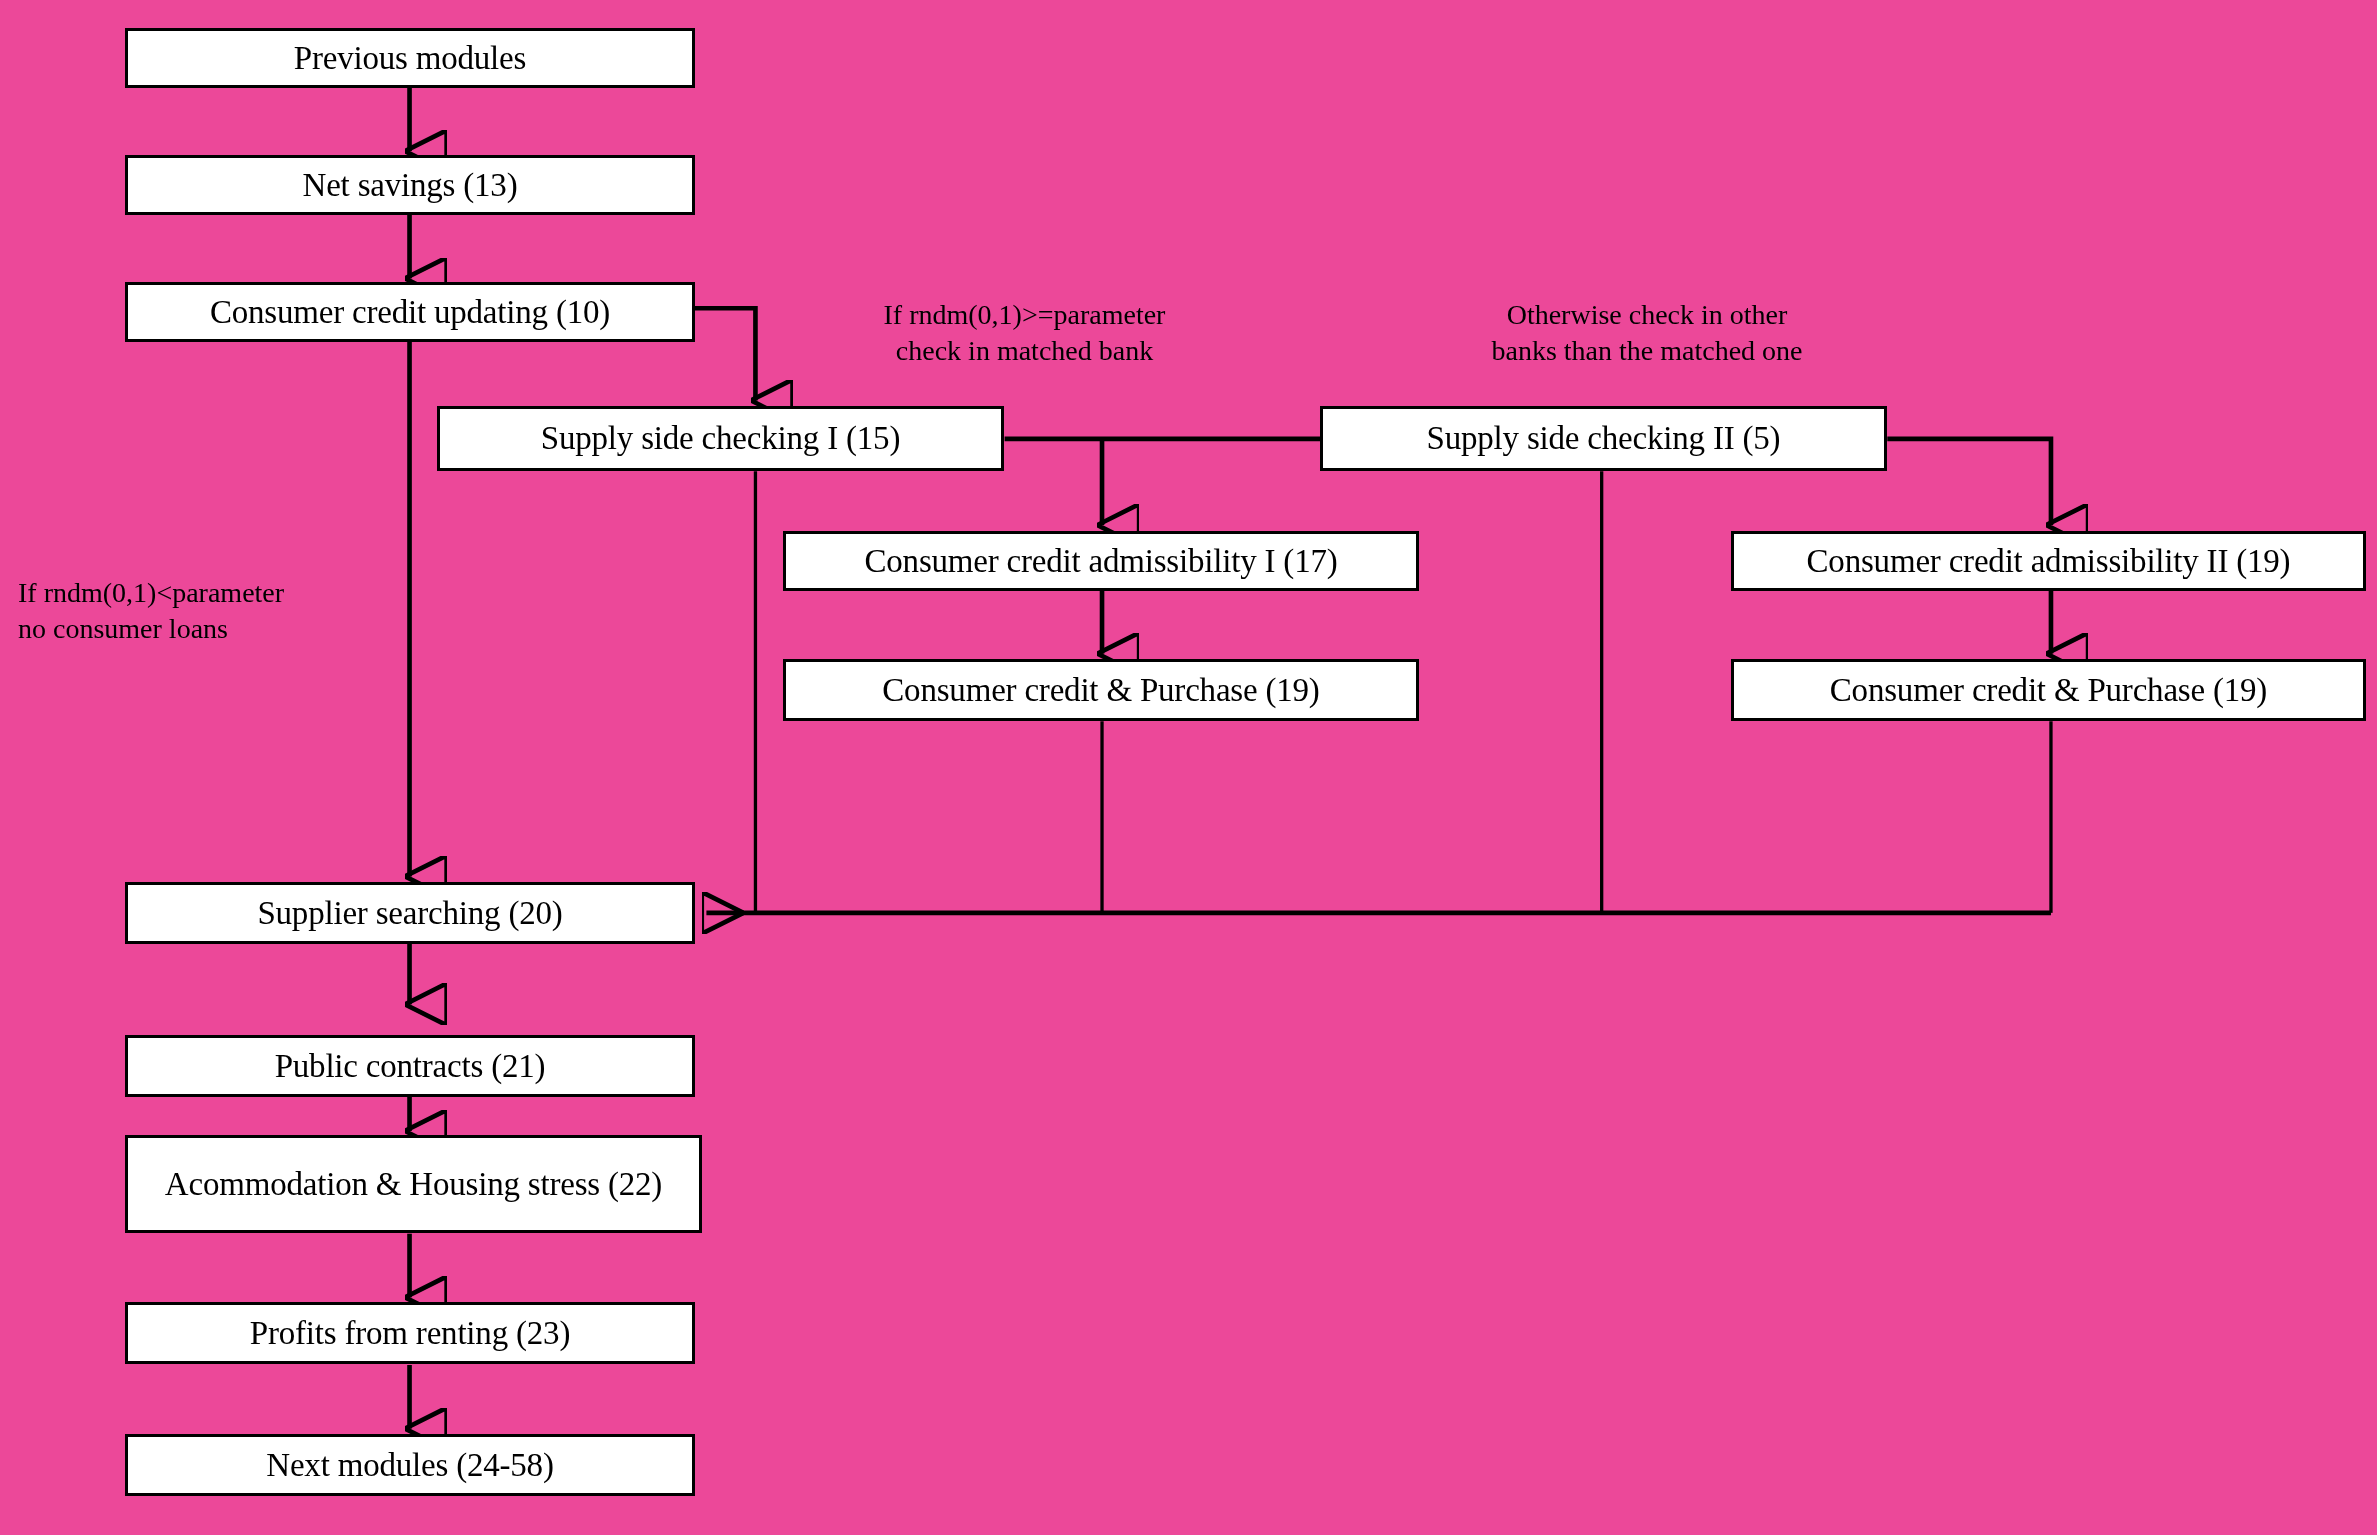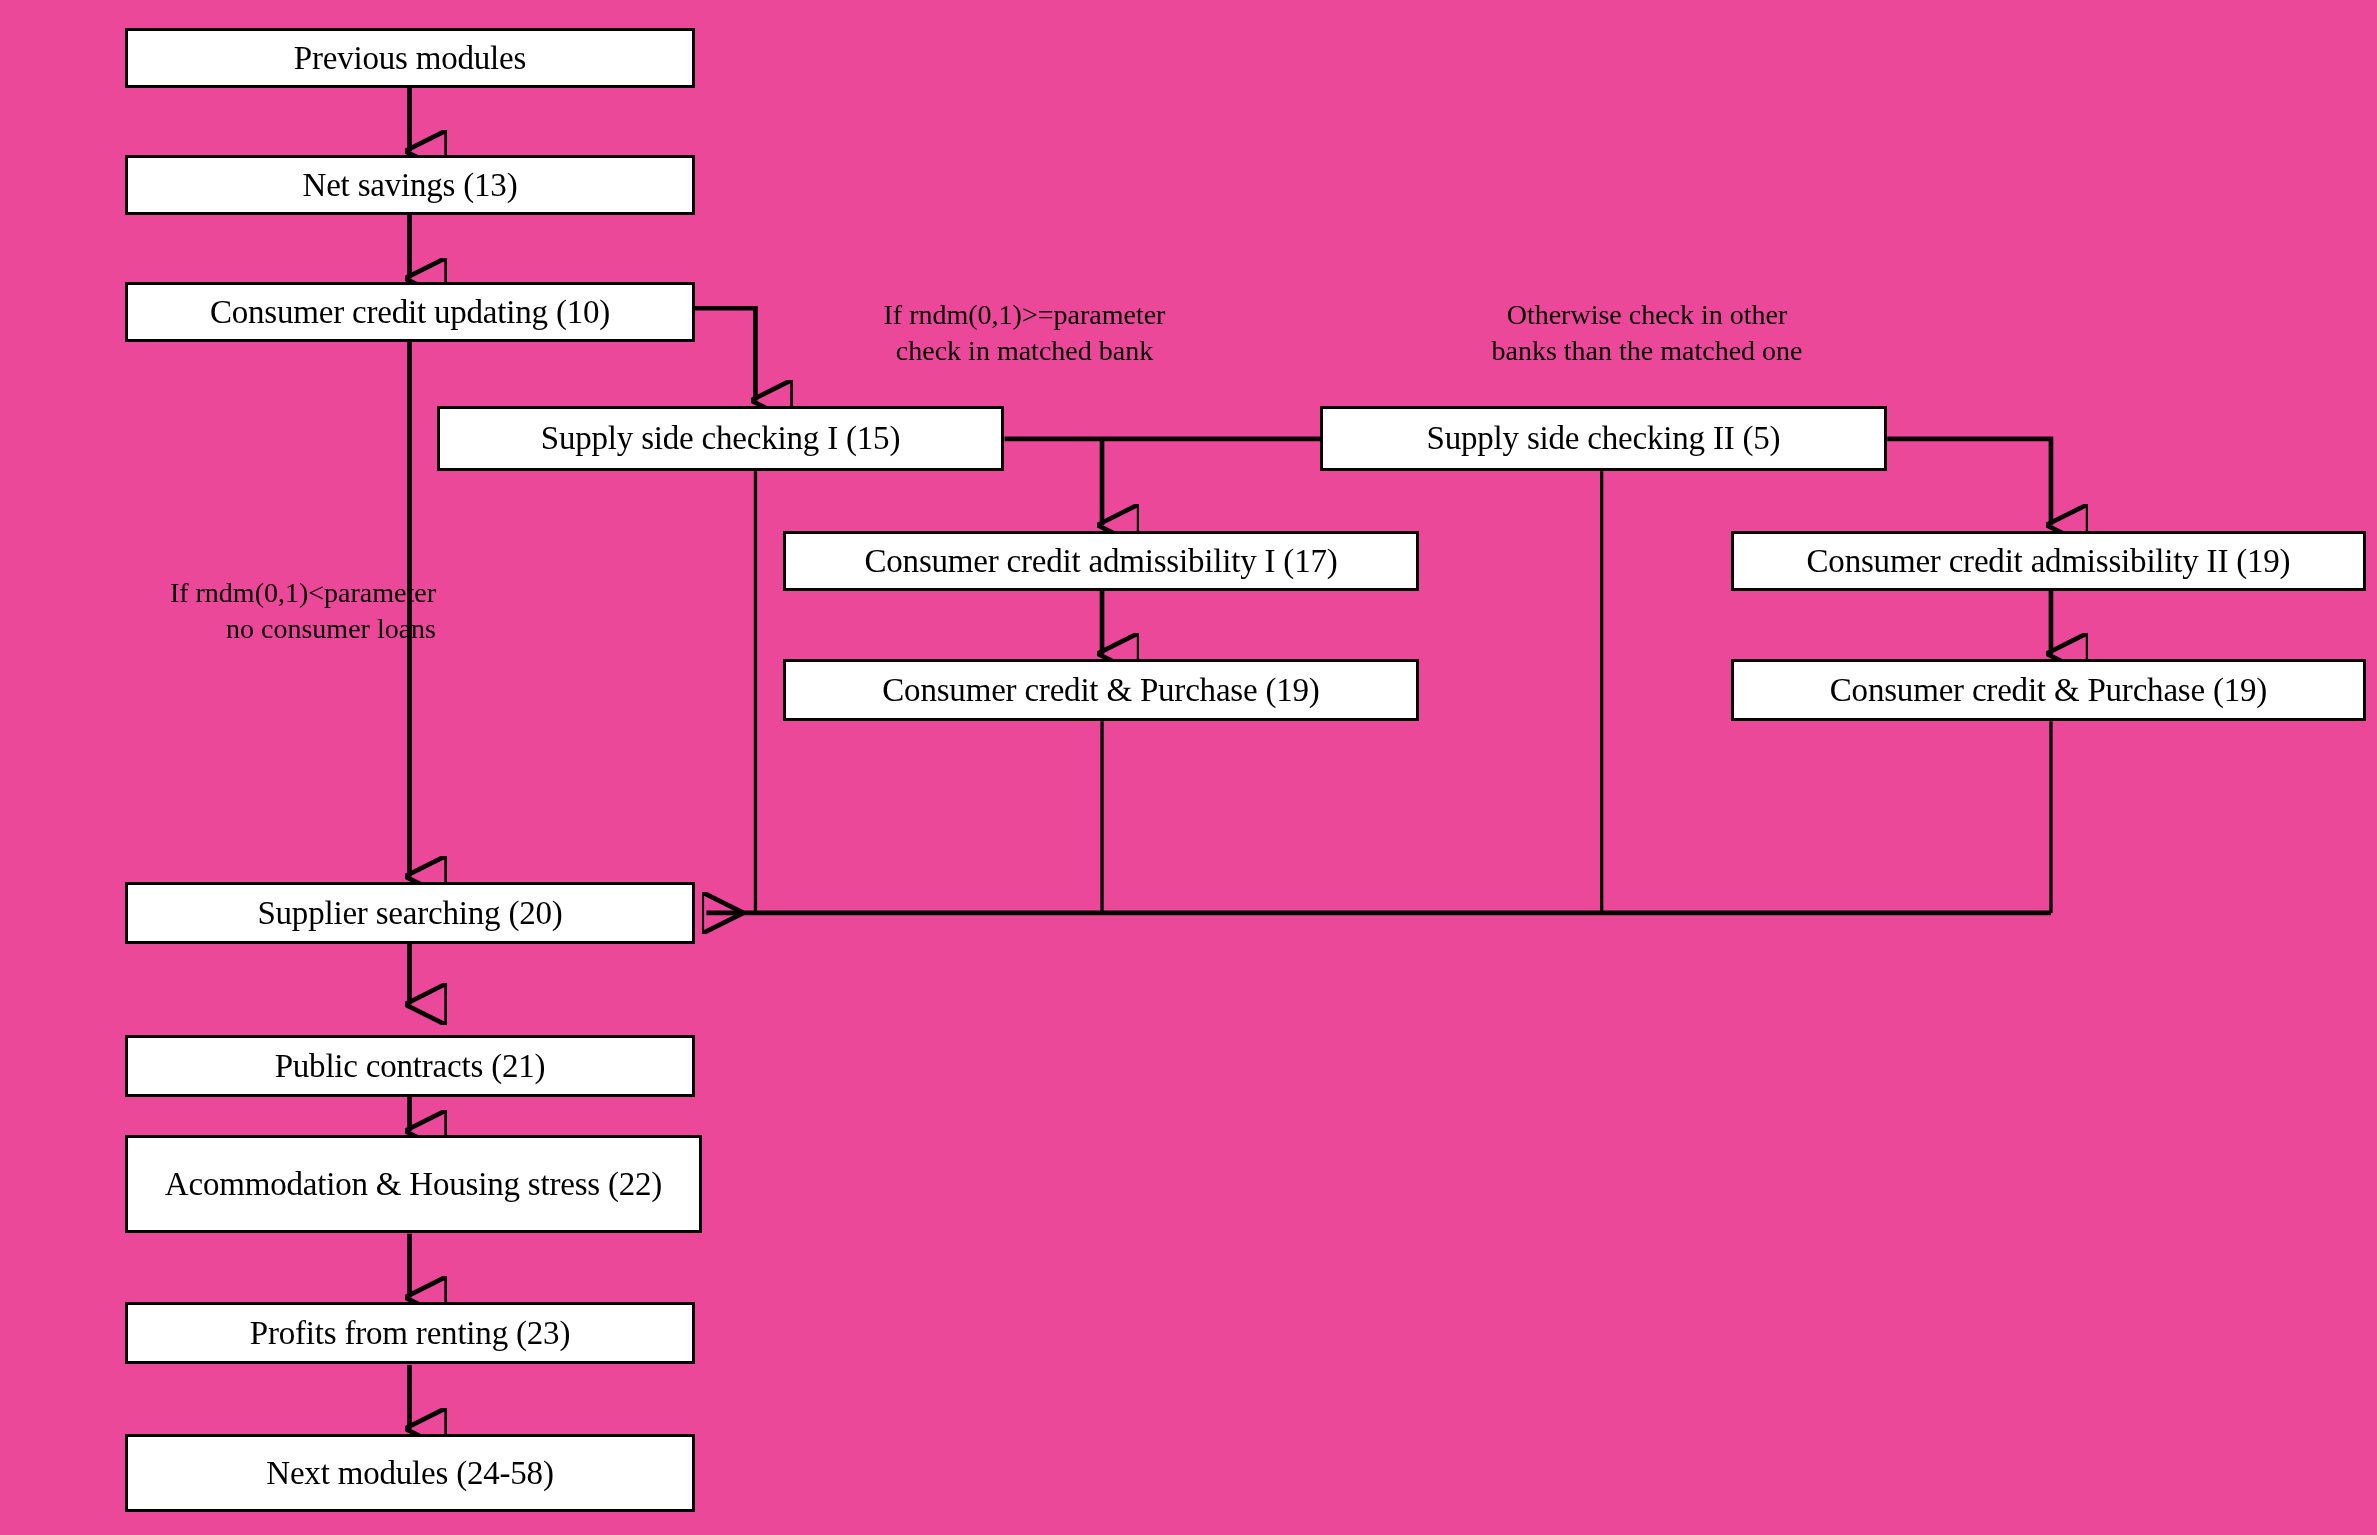--- a/index.html
+++ b/index.html
@@ -29,21 +29,21 @@
   .node span{display:block;padding:0 6.6px;}
   .edge-label{
     position:absolute;
     color:#000000;
     font-size:28px;
     line-height:1.30;
     text-align:center;
     white-space:pre-line;
     z-index:2;
   }
-  .edge-label.left{text-align:right;}
+  .edge-label.left{text-align:left;margin-left:6px;}
   svg#wires{
     position:absolute;
     left:0;top:0;
     width:2377px;
     height:1536px;
     z-index:1;
   }
   svg#wires line, svg#wires path{
     stroke:#000000;
     fill:none;
@@ -140,21 +140,21 @@
   </div>
 
   <div class="node" style="left:125px;top:1135px;width:577px;height:98px;">
     <span>Acommodation &amp; Housing stress (22)</span>
   </div>
 
   <div class="node" style="left:125px;top:1302px;width:570px;height:62px;">
     <span>Profits from renting (23)</span>
   </div>
 
-  <div class="node" style="left:125px;top:1434px;width:570px;height:78px;">
+  <div class="node" style="left:125px;top:1434px;width:570px;height:62px;">
     <span>Next modules (24-58)</span>
   </div>
 
   <div class="edge-label" style="left:799px;top:297px;width:451px;">If rndm(0,1)&gt;=parameter
 check in matched bank</div>
 
   <div class="edge-label" style="left:1385px;top:297px;width:524px;">Otherwise check in other
 banks than the matched one</div>
 
   <div class="edge-label left" style="left:12px;top:575px;width:424px;">If rndm(0,1)&lt;parameter

